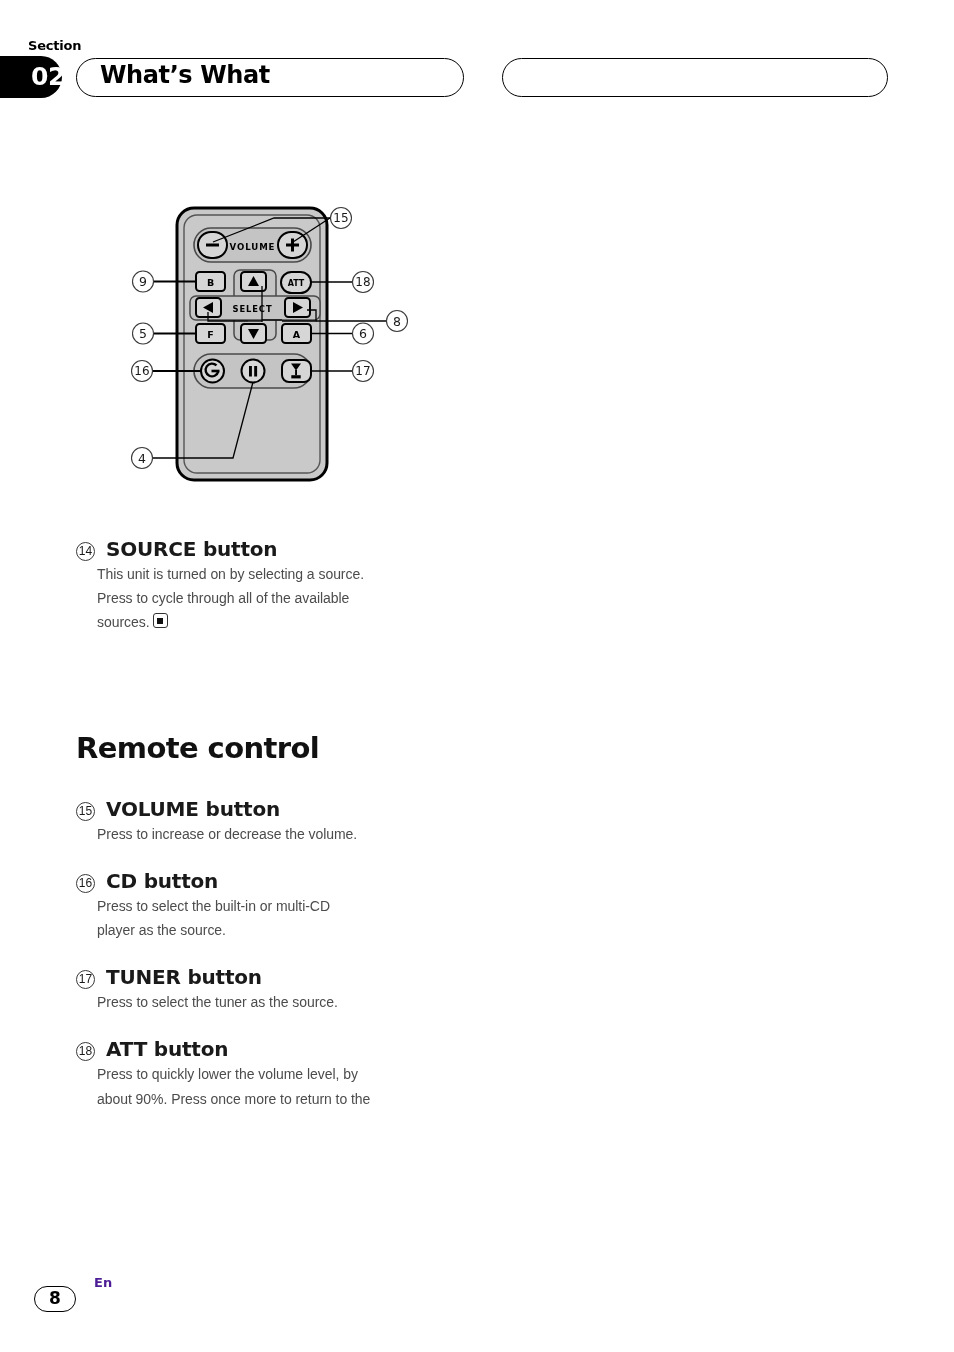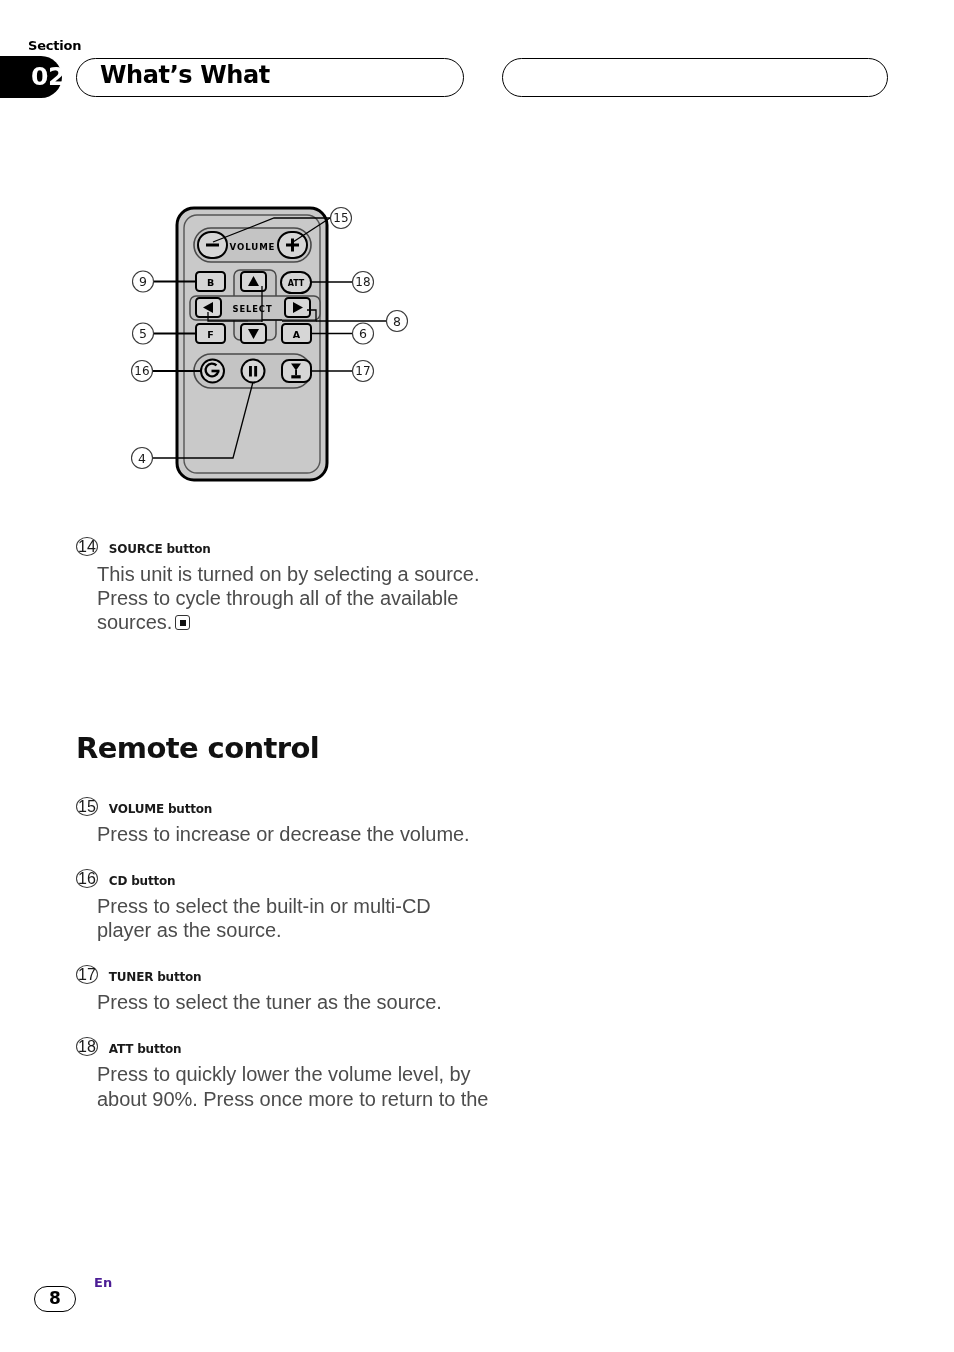--- a/index.html
+++ b/index.html
@@ -92,43 +92,43 @@
     font-size: 0;
     line-height: 26px;
   }
   .callout {
     display: inline-block;
     min-width: 19px;
     height: 19px;
     border: 1.1px solid #3a3a3a;
     border-radius: 50%;
     font-family: "Liberation Sans", sans-serif;
-    font-size: 16px;
+    font-size: 12px;
     line-height: 17px;
     text-align: center;
     color: #1a1a1a;
     box-sizing: border-box;
     padding: 0 1px;
     position: relative;
     top: -1px;
     flex: 0 0 auto;
   }
   .item-title {
     font-family: "DejaVu Sans", sans-serif;
     font-weight: 700;
-    font-size: 12px;
+    font-size: 20px;
     letter-spacing: -0.2px;
     color: #1a1a1a;
     margin-left: 11px;
     white-space: nowrap;
   }
   .item-body {
     margin-left: 21px;
     font-family: "Liberation Sans", sans-serif;
-    font-size: 20px;
+    font-size: 14px;
     line-height: 24.2px;
     color: #4c4c4c;
     letter-spacing: -0.05px;
   }
   .item-body .line { white-space: nowrap; display: block; }
 
   .sqmark {
     display: inline-block;
     width: 13px; height: 13px;
     border: 1.3px solid #333;

